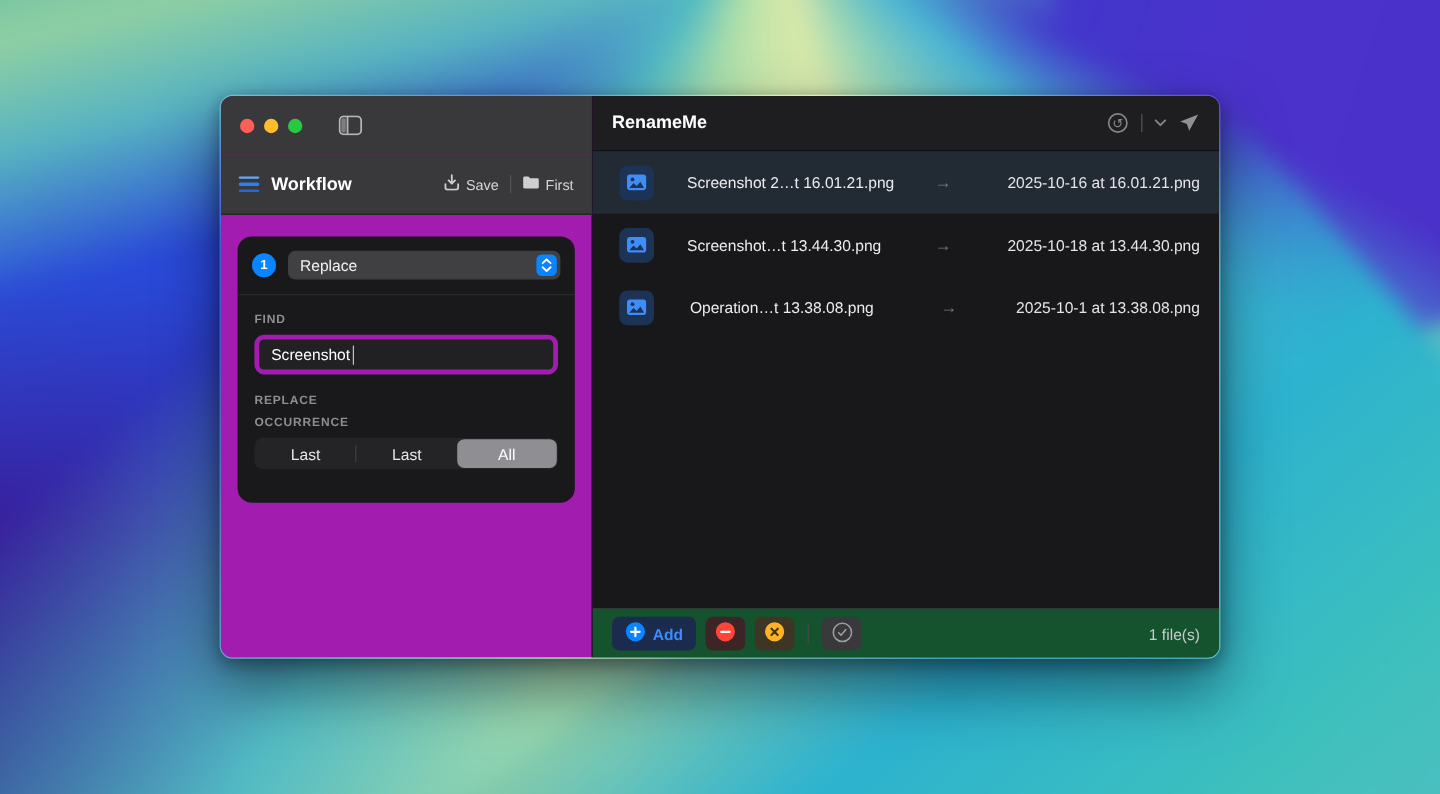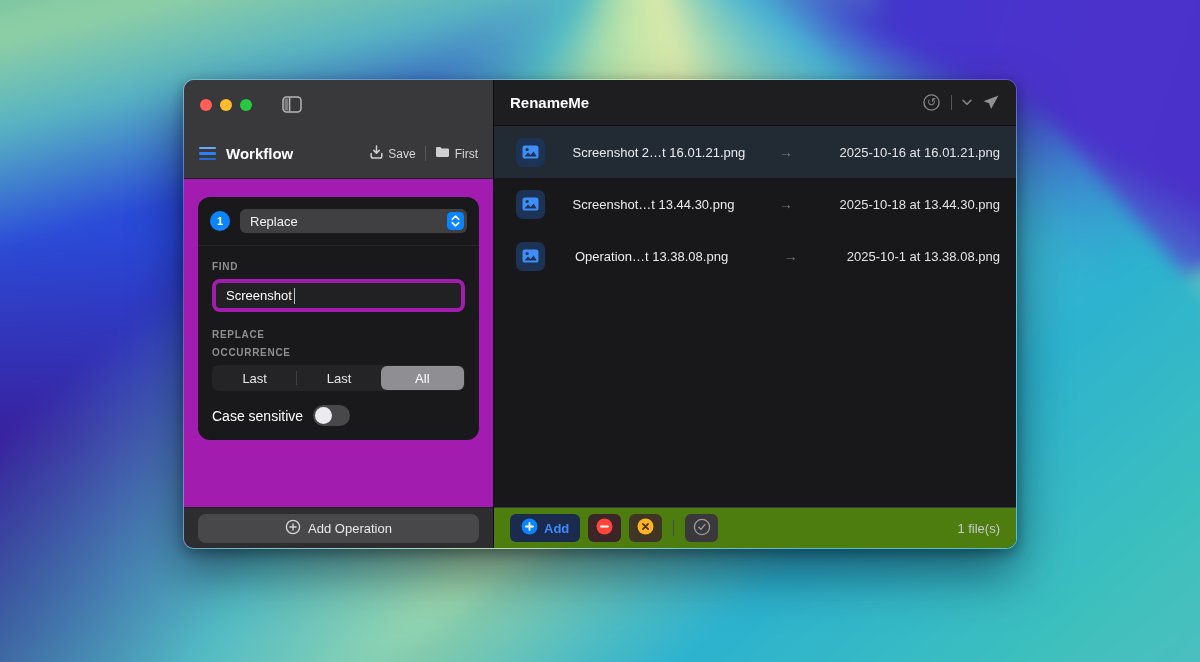--- a/index.html
+++ b/index.html
@@ -82,21 +82,21 @@
 
   .file-list { flex:none; }
   .file-row { height:52px; display:flex; align-items:center; padding:0 16px 0 22px;justify-content:space-between; }
   .file-row.highlight { background:#222a33; }
   .file-icon { width:29px; height:29px; flex:none; border-radius:7px; background:#1c3356; display:flex; align-items:center; justify-content:center; margin-right:11px; }
   .orig-name { width:189px; font-size:13px; color:#ececf0; white-space:nowrap; overflow:hidden; }
   .row-arrow { width:16px; text-align:center; color:#77777d; font-size:14px; margin-right:29px; flex:none; }
   .new-name { font-size:13px; color:#e4e4e8; white-space:nowrap; }
 
   .main-spacer { flex:1; }
-  .main-footer { height:41px; flex:none; background:#4d7c0f; border-top:1px solid #3a3a3d; display:flex; align-items:center; gap:8px; padding:0 16px; }
+  .main-footer { height:41px; flex:none; background:#14532d; border-top:1px solid #3a3a3d; display:flex; align-items:center; gap:8px; padding:0 16px; }
   .pill { height:28px; border:none; border-radius:6px; display:flex; align-items:center; justify-content:center; font-family:inherit; cursor:default; }
   .pill.add { background:#1a2b4e; padding:0 11px; gap:6px; color:#3d8bfd; font-weight:700; font-size:13px; }
   .pill.sq { width:33px; }
   .pill.remove { background:#3b2527; }
   .pill.clear { background:#3e3524; }
   .pill.check { background:#39393c; }
   .ft-div { width:1px; height:16px; background:#4a4a4e; margin:0 3px; }
   .count { margin-left:auto; font-size:13px; color:#c9c9cf; }
 </style>
 </head>
@@ -189,41 +189,24 @@
             <div class="field-label">REPLACE</div>
 
             <div class="field-label">OCCURRENCE</div>
             <div class="segmented">
               <div class="seg">Last</div>
               <span class="seg-div"></span>
               <div class="seg">Last</div>
               <div class="seg selected">All</div>
             </div>
 
-            <div class="case-row">
-              <span class="case-label">Case sensitive</span>
-              <span class="toggle">
-                  <span class="knob"></span>
-                </span>
-            </div>
           </div>
         </div>
       </div>
 
-      <div class="left-footer">
-        <button class="add-op-btn">
-          <span>
-            <svg width="16" height="16" viewBox="0 0 16 16">
-              <circle cx="8" cy="8" r="6.6" fill="none" stroke="#d6d6da" stroke-width="1.3"></circle>
-              <path d="M8 4.9v6.2M4.9 8h6.2" stroke="#d6d6da" stroke-width="1.3" stroke-linecap="round"></path>
-            </svg>
-          </span>
-          <span>Add Operation</span>
-        </button>
-      </div>
     </div>
 
     <div class="pane-right">
 
       <div class="main-titlebar">
         <span class="main-title">RenameMe</span>
         <div class="mt-actions">
           <button class="icon-btn">
             <svg width="19" height="19" viewBox="0 0 19 19">
               <circle cx="9.5" cy="9.5" r="7.6" fill="none" stroke="#85858a" stroke-width="1.4"></circle>

